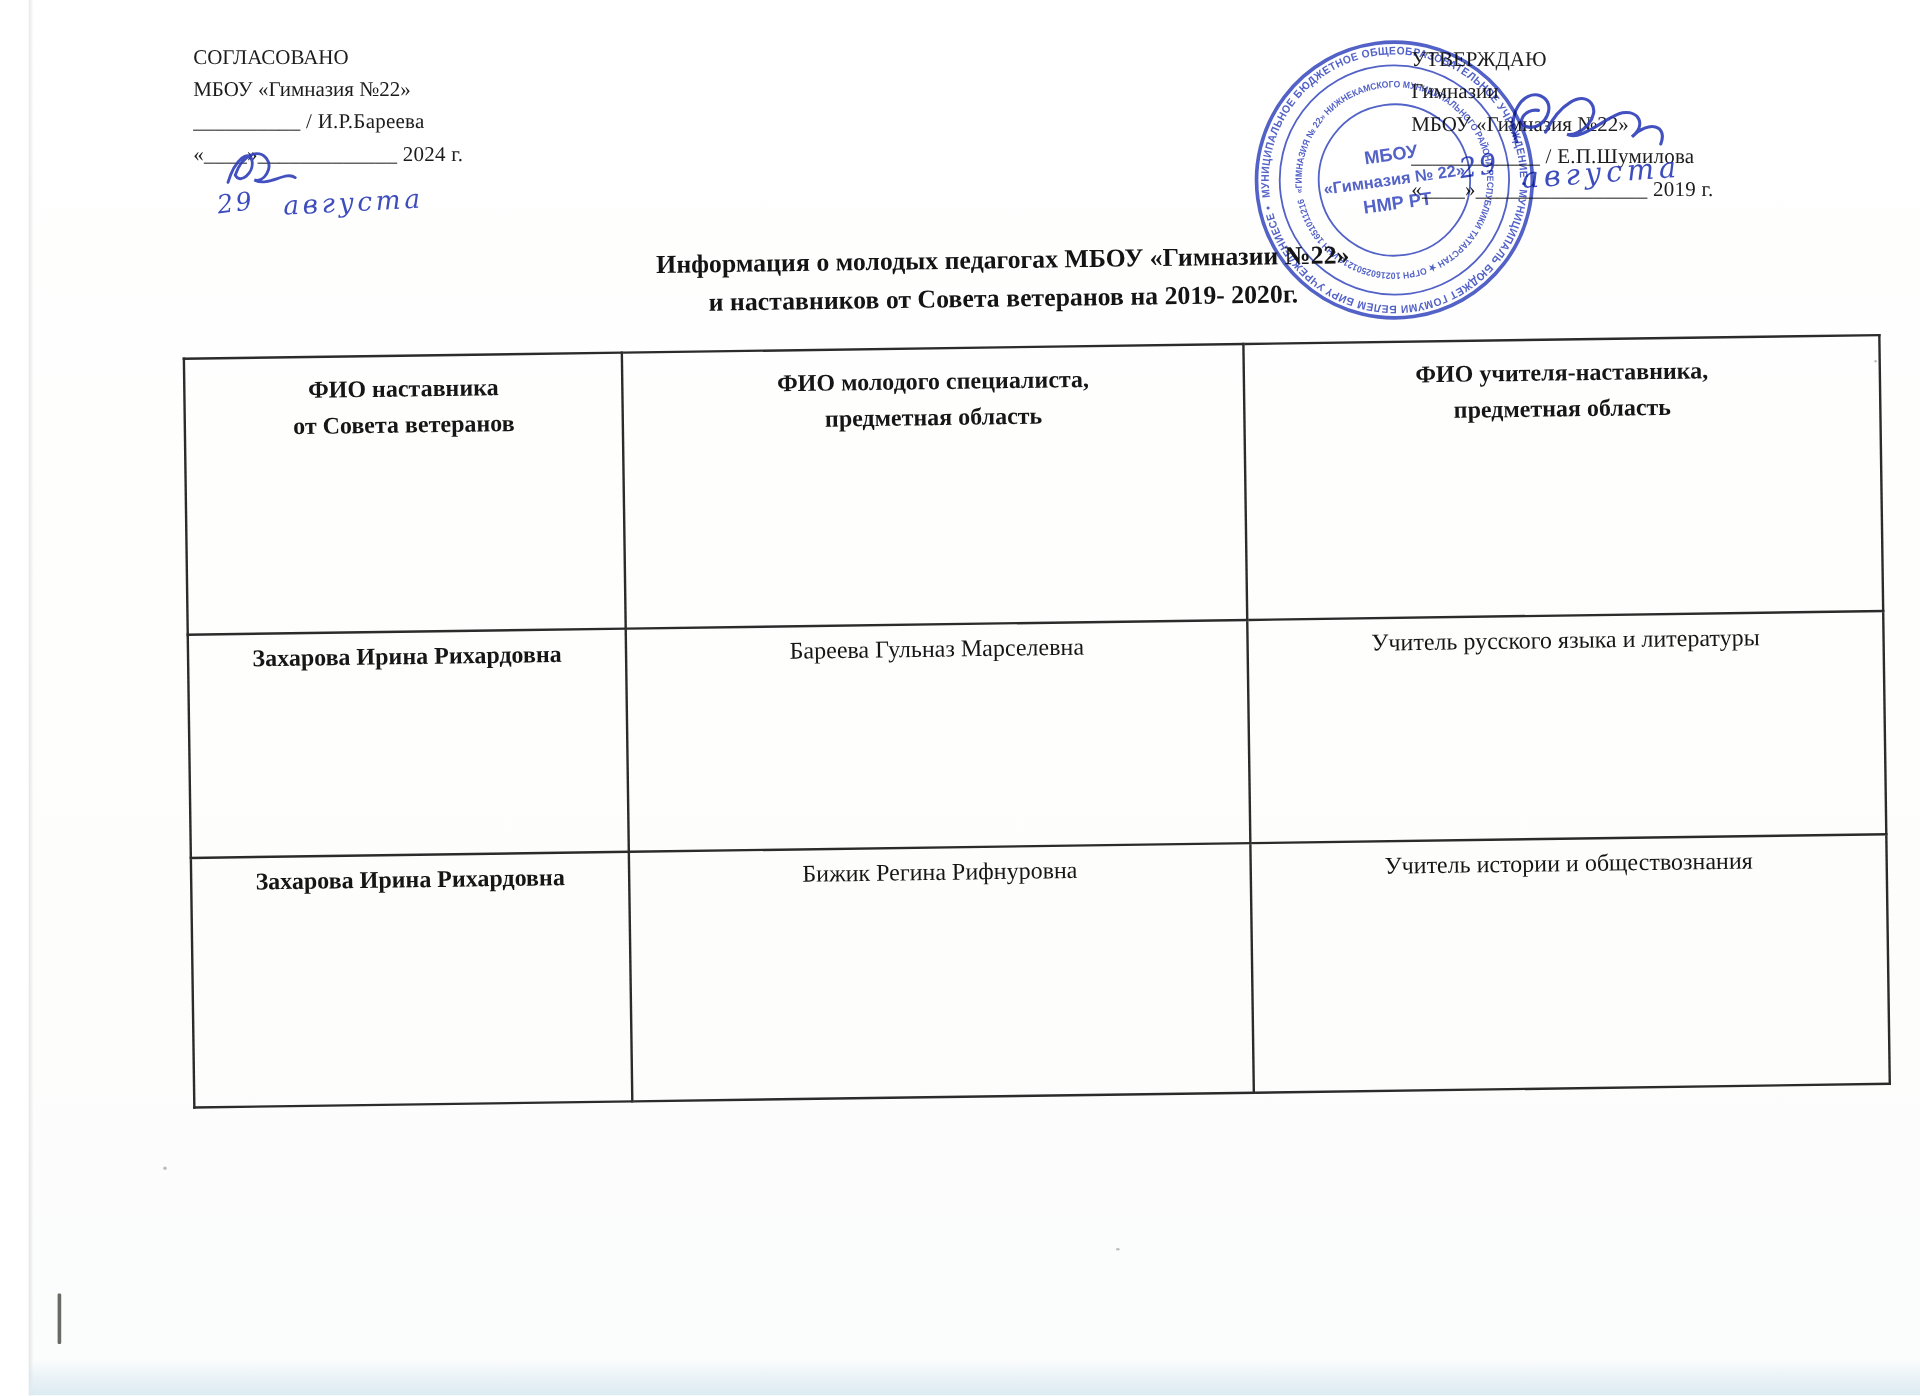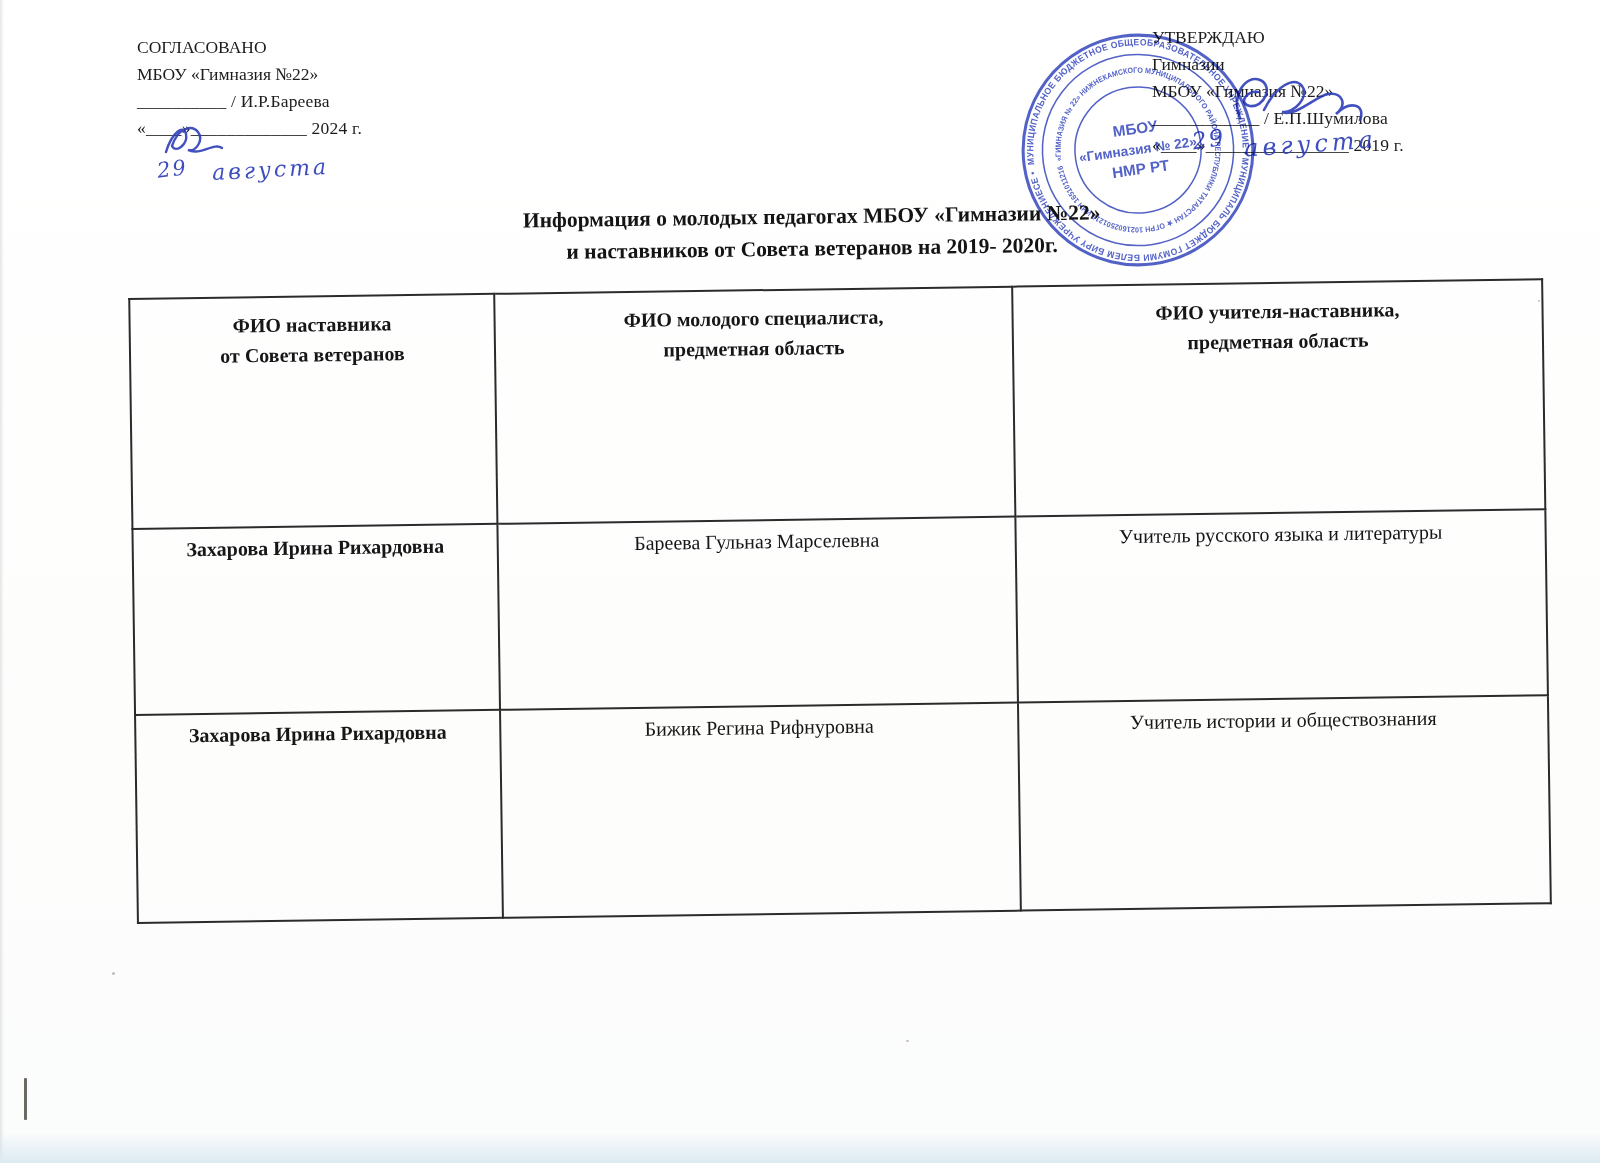--- a/index.html
+++ b/index.html
@@ -7,30 +7,31 @@
     width:1600px;height:1163px;
     background:#ffffff;
     font-family:"Liberation Serif", serif;
     color:#1c1c1c;
     position:relative;
     overflow:hidden;
   }
   .page{
     position:absolute;inset:0;
     background:linear-gradient(180deg,#ffffff 0%, #fdfdfc 70%, #fbfcfc 100%);
+    margin-left:24px;
   }
   
   .approval{
     position:absolute;
     font-size:17.5px;
     line-height:27px;
     white-space:nowrap;
   }
   .approval-left{left:137px;top:34px;}
-  .approval-right{left:1152px;top:24px;}
+  .approval-right{left:1152px;top:36px;}
   .sig-line,.date-line{letter-spacing:.2px;}
   
   .ink{
     position:absolute;
     color:#2e3eb8;
     font-style:italic;
     font-family:"DejaVu Serif", serif;
     opacity:.92;
     white-space:nowrap;
   }

